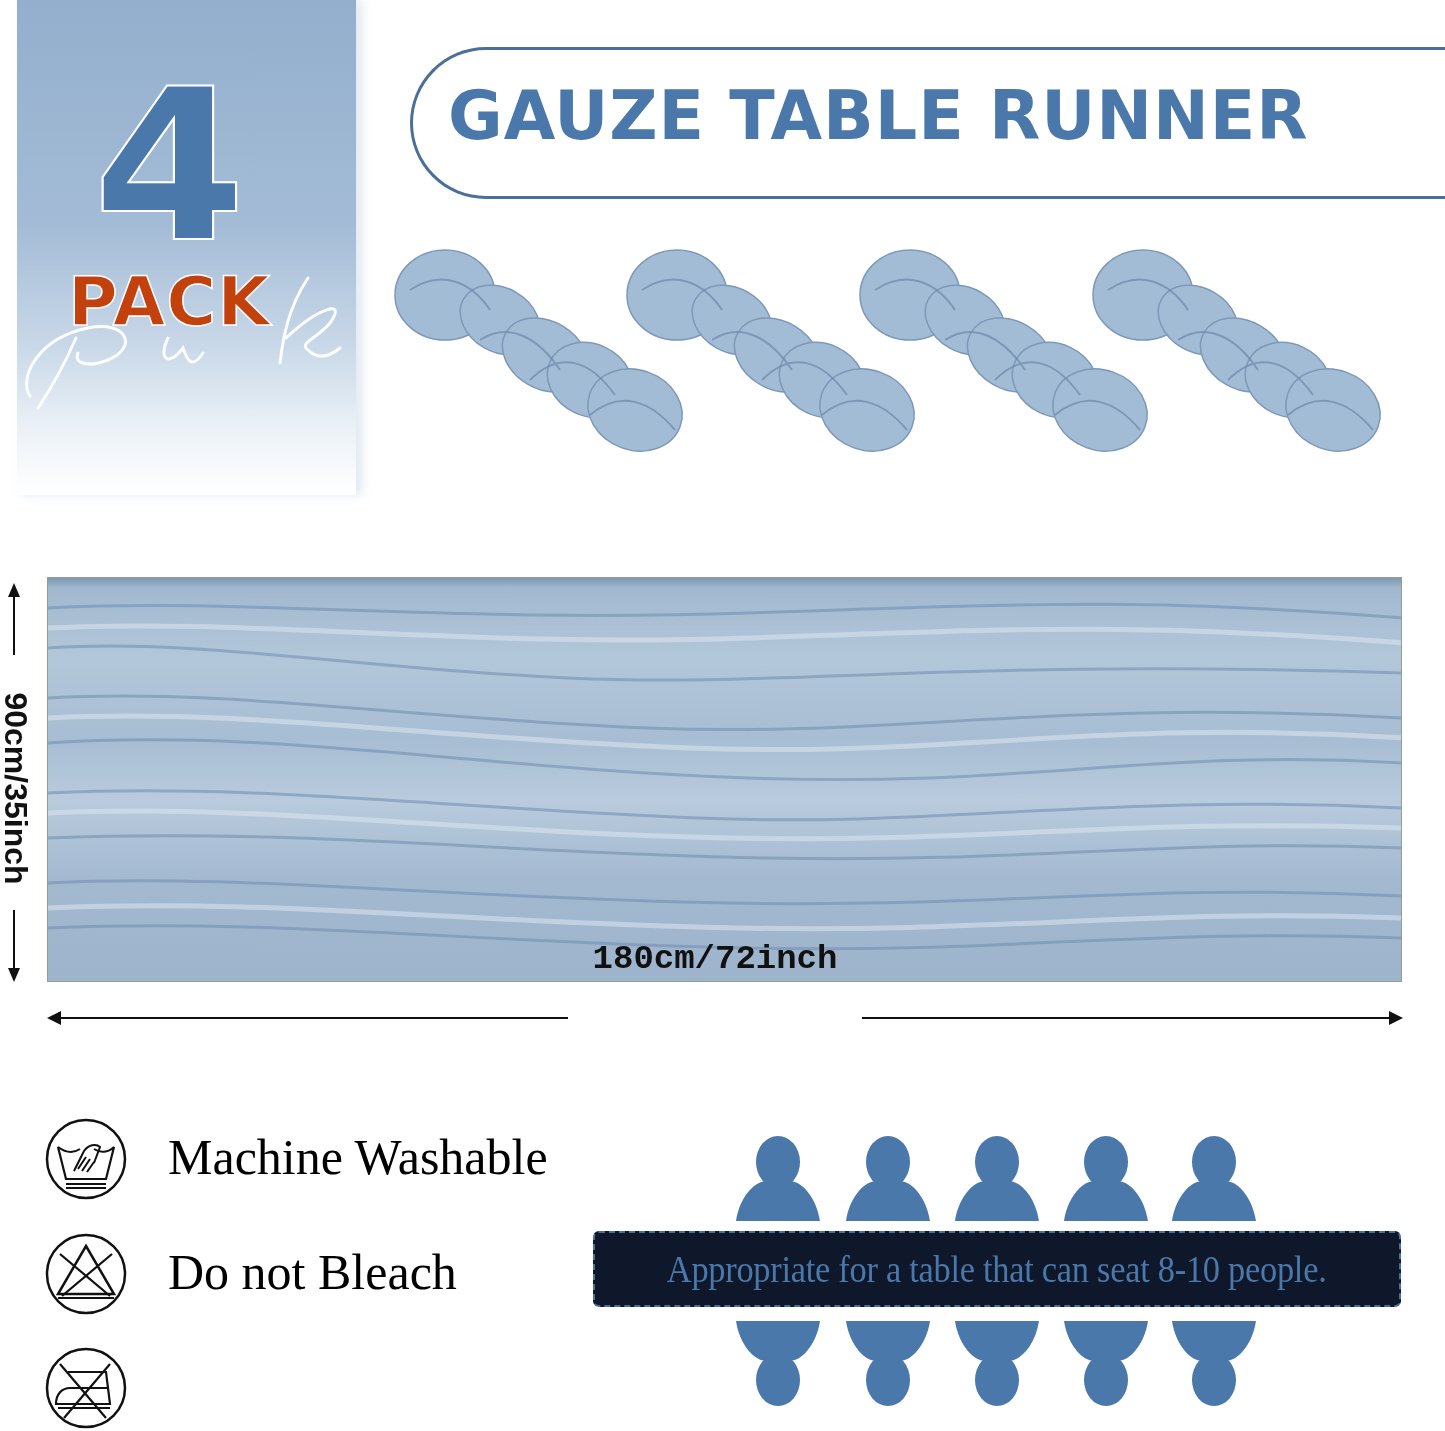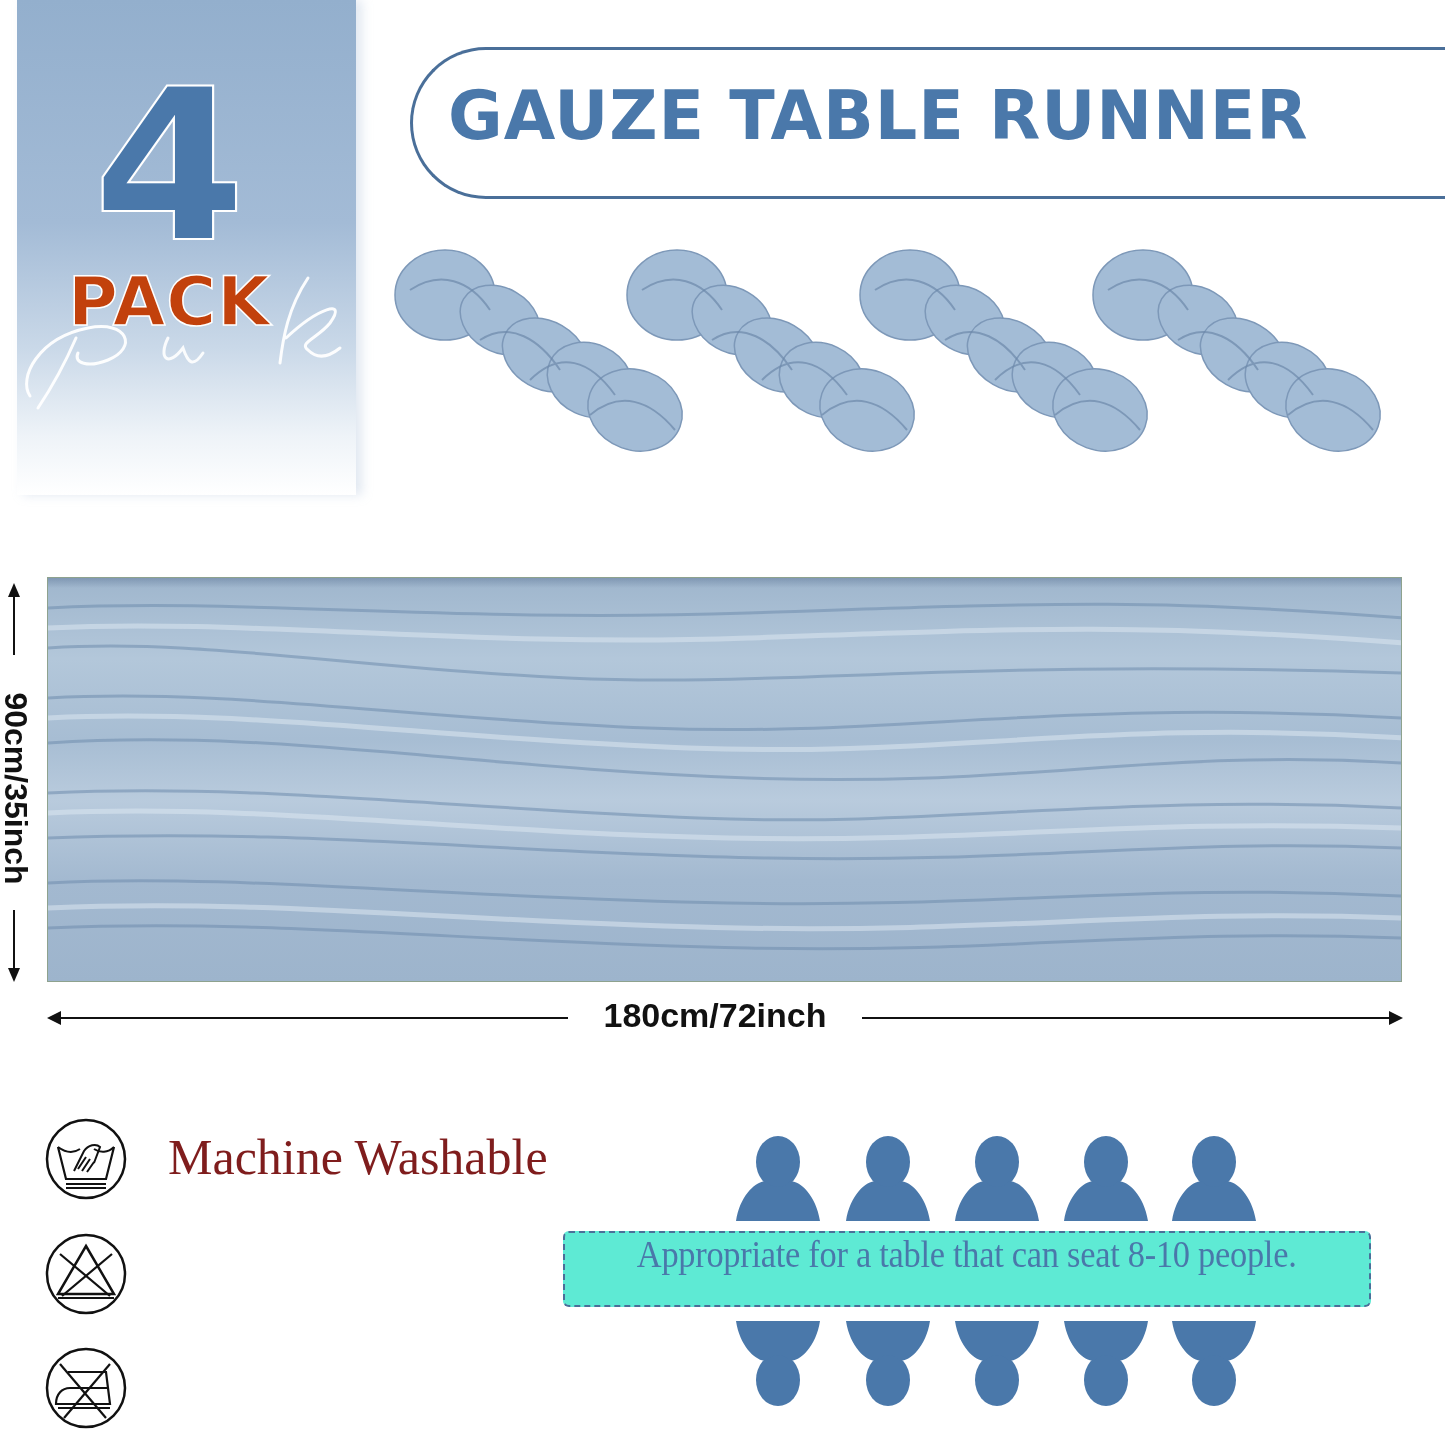--- a/index.html
+++ b/index.html
@@ -62,40 +62,40 @@
     font-family: "Liberation Sans", sans-serif; font-weight: bold; font-size: 32px; color: #111;
     transform: rotate(90deg); transform-origin: center center; white-space: nowrap;
   }
   .arrow-up, .arrow-down, .arrow-left, .arrow-right { position: absolute; width: 0; height: 0; }
   .arrow-up { left: 8px; top: 583px; border-left: 6px solid transparent; border-right: 6px solid transparent; border-bottom: 14px solid #111; }
   .arrow-down { left: 8px; top: 968px; border-left: 6px solid transparent; border-right: 6px solid transparent; border-top: 14px solid #111; }
   .dim-h-line { position: absolute; top: 1017px; height: 2px; background: #111; }
   .arrow-left { left: 47px; top: 1011px; border-top: 7px solid transparent; border-bottom: 7px solid transparent; border-right: 14px solid #111; }
   .arrow-right { left: 1389px; top: 1011px; border-top: 7px solid transparent; border-bottom: 7px solid transparent; border-left: 14px solid #111; }
   .dim-h-text {
-    position: absolute; left: 570px; top: 996px; width: 290px; text-align: center;
-    font-family: Liberation Sans, sans-serif; font-weight: bold; font-size: 34px; color: #111;
+    position: absolute; left: 570px; top: 940px; width: 290px; text-align: center;
+    font-family: Liberation Mono, monospace; font-weight: bold; font-size: 34px; color: #111;
     white-space: nowrap;
   }
 
   
   .care-item { position: absolute; left: 44px; height: 84px; width: 560px; }
   .care-icon { position: absolute; left: 0; top: 0; width: 84px; height: 84px; }
   .care-label {
     position: absolute; left: 124px; top: 10px; white-space: nowrap;
-    font-family: "Liberation Serif", serif; font-size: 50px; color: #7f1d1d; line-height: 1.2;
+    font-family: "Liberation Serif", serif; font-size: 50px; color: #000000; line-height: 1.2;
   }
 
   
   .seating { position: absolute; left: 590px; top: 1135px; width: 820px; height: 290px; }
   .person { position: absolute; width: 84px; }
   .seat-note {
-    position: absolute; left: 563px; top: 1231px; width: 808px; height: 76px;
-    border: 2px dashed #4a6f99; border-radius: 6px; background: #5eead4;
-    display: flex; align-items: flex-start; justify-content: center;
+    position: absolute; left: 593px; top: 1231px; width: 808px; height: 76px;
+    border: 2px dashed #4a6f99; border-radius: 6px; background: #0f172a;
+    display: flex; align-items: center; justify-content: center;
   }
   .seat-note span {
     font-family: "Liberation Serif", serif; font-size: 37px; color: #4a78aa;
     white-space: nowrap; letter-spacing: -0.3px; transform: scaleX(0.93);
   }
 </style>
 </head>
 <body>
 
 <div class="pack-panel"></div>
@@ -220,20 +220,21 @@
 </div>
 
 <div class="care-item" style="top:1232px;">
   <svg class="care-icon" viewBox="0 0 84 84">
     <circle cx="42" cy="42" r="39" fill="none" stroke="#111" stroke-width="2.5"></circle>
     <path d="M42 14 L 70 62 L 14 62 Z" fill="none" stroke="#111" stroke-width="2.5"></path>
     <line x1="14" y1="66" x2="70" y2="66" stroke="#111" stroke-width="2"></line>
     <line x1="16" y1="22" x2="66" y2="64" stroke="#111" stroke-width="2.2"></line>
     <line x1="68" y1="22" x2="18" y2="64" stroke="#111" stroke-width="2.2"></line>
   </svg>
+  <div class="care-label">Do not Bleach</div>
 </div>
 
 <div class="care-item" style="top:1346px;">
   <svg class="care-icon" viewBox="0 0 84 84">
     <circle cx="42" cy="42" r="39" fill="none" stroke="#111" stroke-width="2.5"></circle>
     <path d="M24 26 L 62 26 L 66 58 L 12 58 C 12 48, 18 42, 26 42 L 64 42" fill="none" stroke="#111" stroke-width="2.2"></path>
     <line x1="14" y1="62" x2="66" y2="62" stroke="#111" stroke-width="2"></line>
     <line x1="16" y1="18" x2="62" y2="72" stroke="#111" stroke-width="2.2"></line>
     <line x1="66" y1="18" x2="20" y2="72" stroke="#111" stroke-width="2.2"></line>
   </svg>

